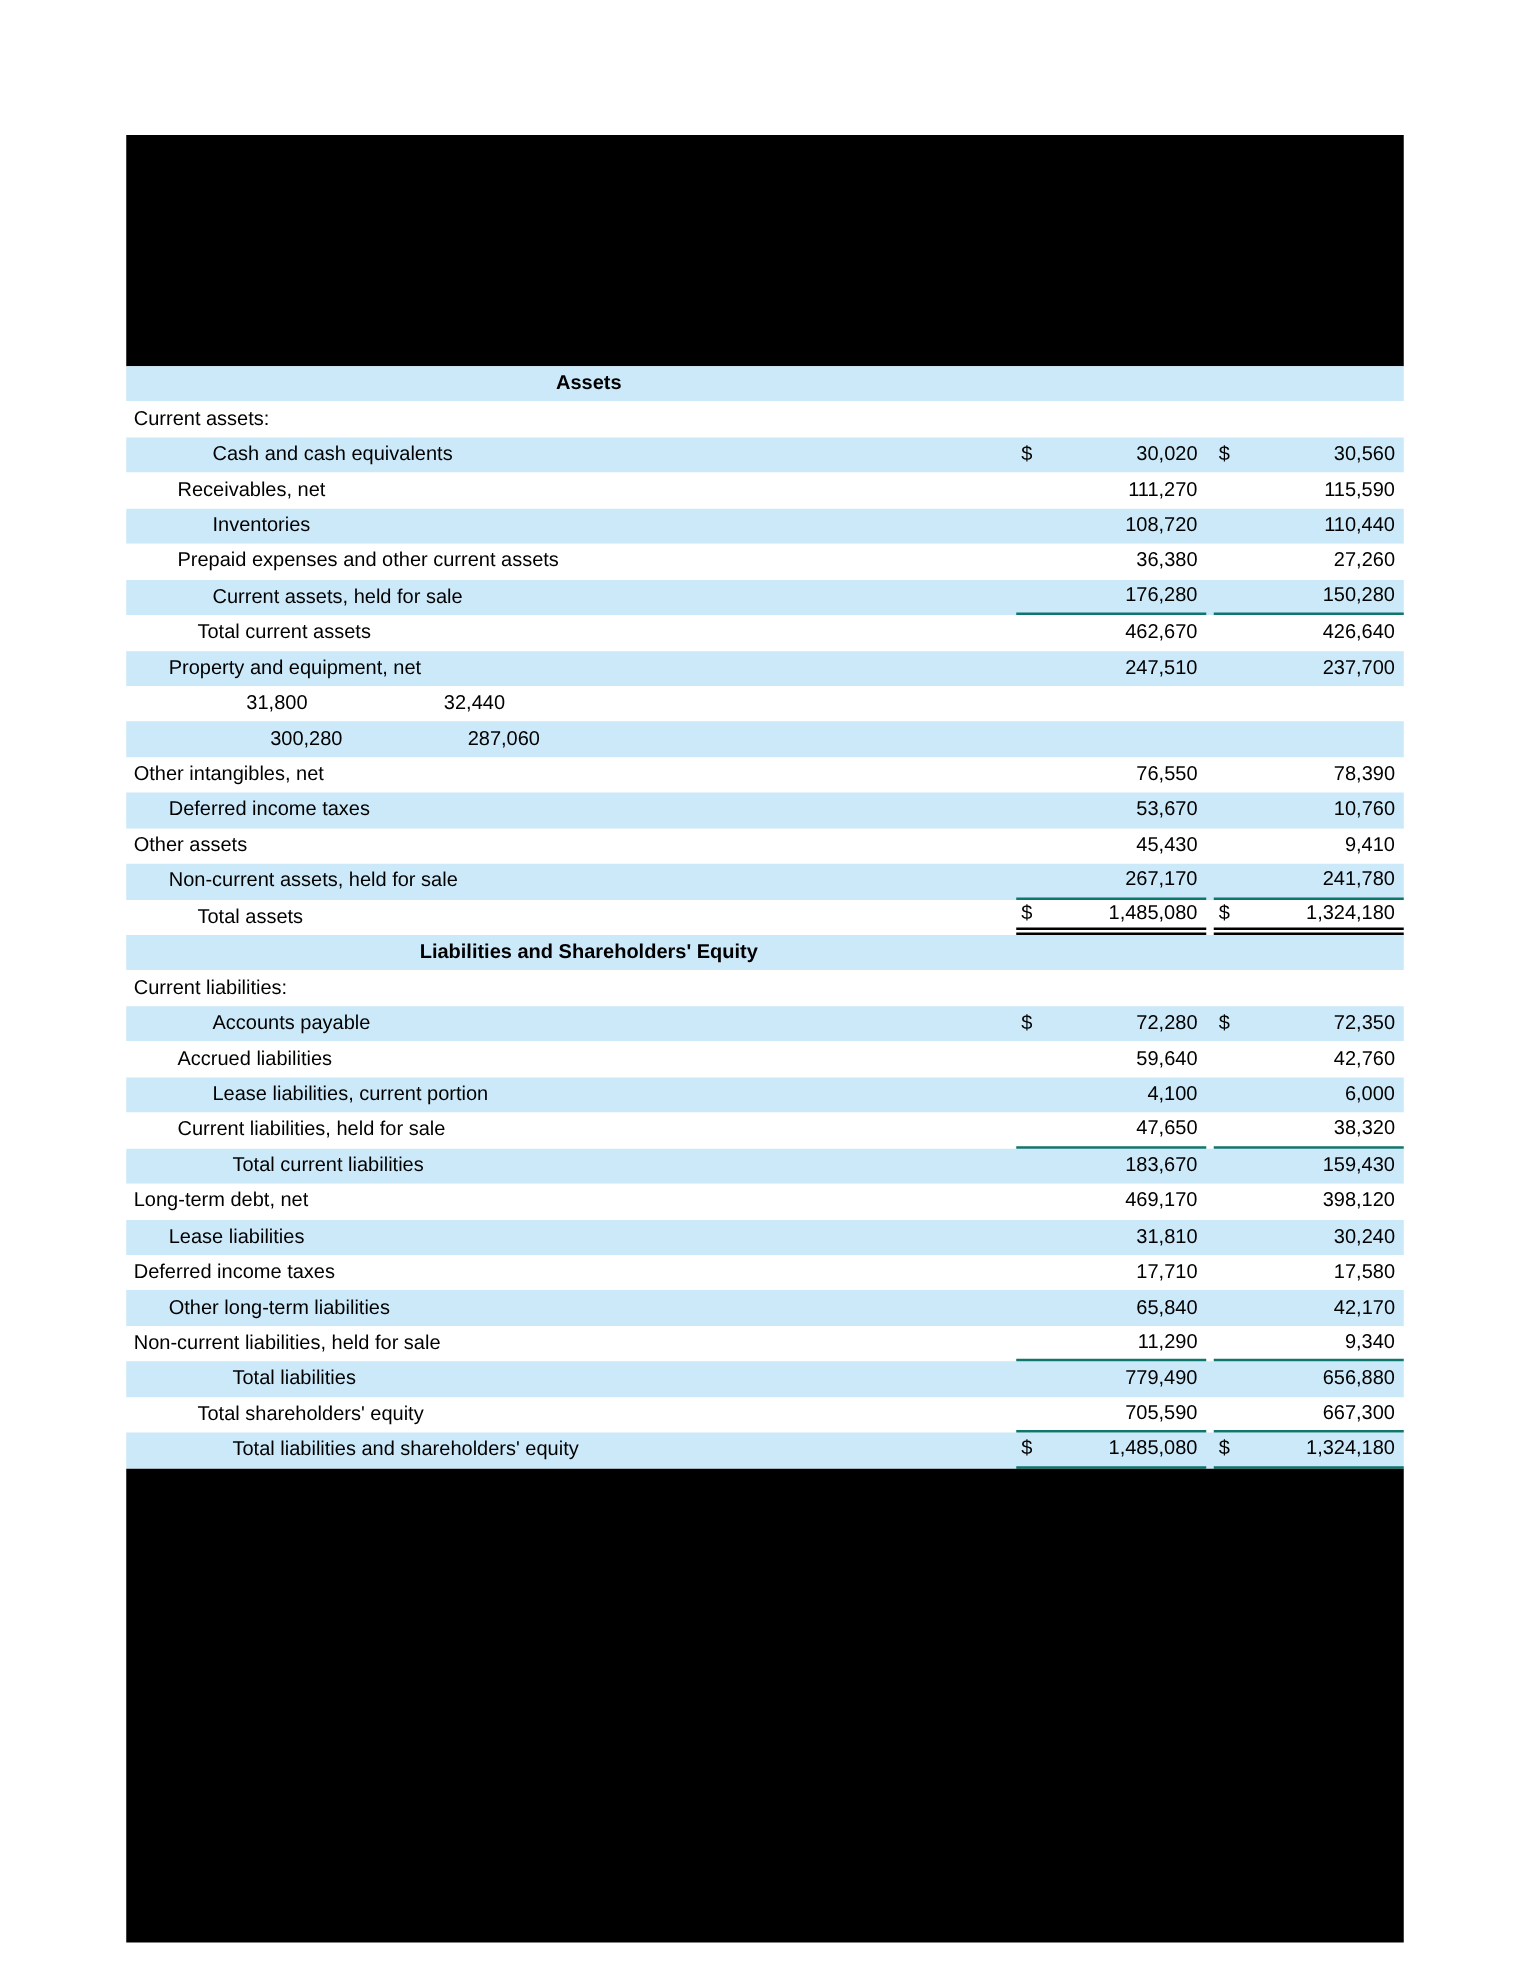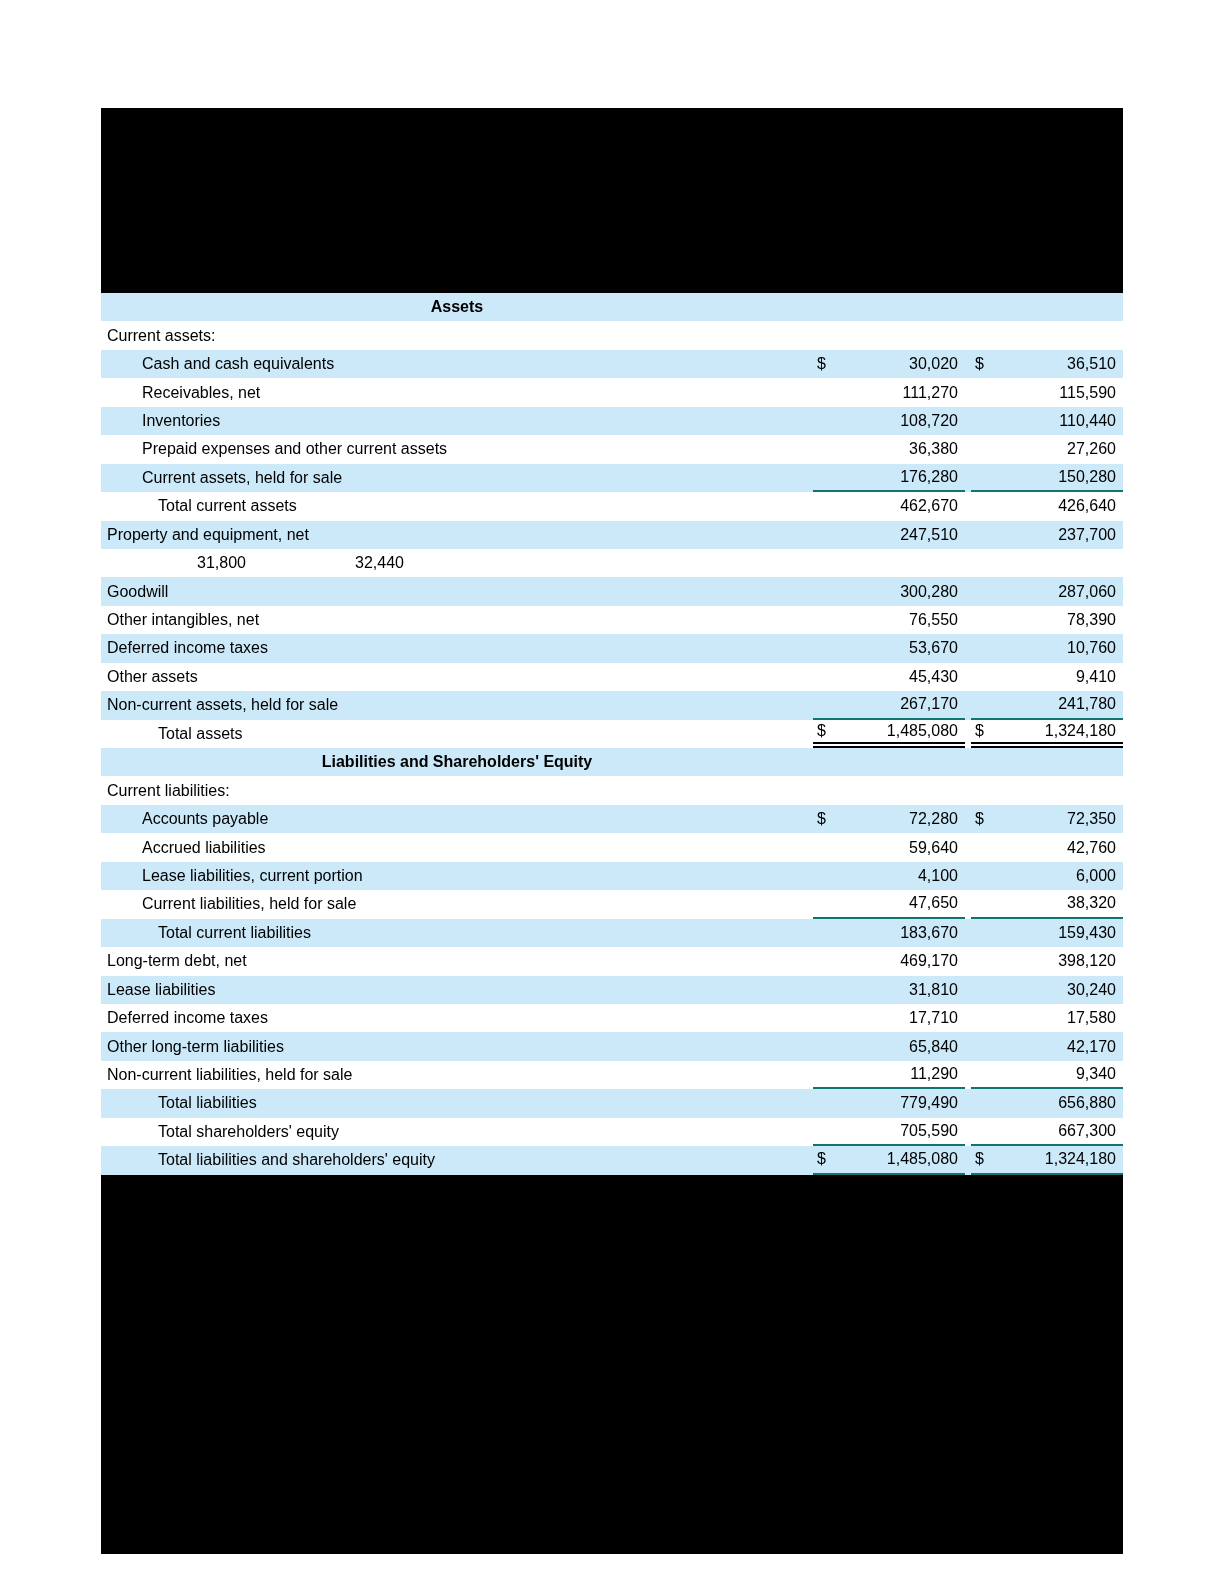--- a/index.html
+++ b/index.html
@@ -10,21 +10,21 @@
     font-family:"Liberation Sans",sans-serif;
     font-size:16px;
     color:#000000;
     overflow:hidden;
   }
   .redact{position:absolute;left:101px;width:1022px;background:#000000;}
   .redact-top{top:108px;height:185px;}
   .redact-bottom{top:1175px;height:379px;}
   .sheet{position:absolute;left:101px;top:293px;width:1022px;}
   .row{display:flex;height:28.45px;align-items:stretch;}
-  .stripe-blue{background:#cbe9f9;}
+  .stripe-blue{background:#cbe9f9;padding-left:28px;}
   .stripe-white{background:#ffffff;}
   .label{flex:1;display:flex;align-items:center;white-space:nowrap;overflow:hidden;}
   .indent-0{padding-left:6px;}
   .indent-1{padding-left:29px;margin-left:12px;}
   .indent-2{padding-left:57px;}
   .row.header .label{justify-content:center;font-weight:bold;padding-left:0;}
   .val{
     width:152px;box-sizing:border-box;
     display:flex;align-items:center;
     white-space:nowrap;
@@ -68,21 +68,21 @@
       </div>
       <div class="row stripe-blue">
         <div class="label indent-1">Cash and cash equivalents</div>
         <div class="val rule-none">
           <span class="cur">$</span>
           <span class="num">30,020</span>
         </div>
         <div class="colgap"></div>
         <div class="val rule-none">
           <span class="cur">$</span>
-          <span class="num">36,510</span>
+          <span class="num">30,560</span>
         </div>
       </div>
       <div class="row stripe-white">
         <div class="label indent-1">Receivables, net</div>
         <div class="val rule-none">
           <span class="cur"></span>
           <span class="num">111,270</span>
         </div>
         <div class="colgap"></div>
         <div class="val rule-none">
@@ -155,21 +155,20 @@
           <span class="cur"></span>
           <span class="num">31,800</span>
         </div>
         <div class="colgap"></div>
         <div class="val rule-none">
           <span class="cur"></span>
           <span class="num">32,440</span>
         </div>
       </div>
       <div class="row stripe-blue">
-        <div class="label indent-0">Goodwill</div>
         <div class="val rule-none">
           <span class="cur"></span>
           <span class="num">300,280</span>
         </div>
         <div class="colgap"></div>
         <div class="val rule-none">
           <span class="cur"></span>
           <span class="num">287,060</span>
         </div>
       </div>

